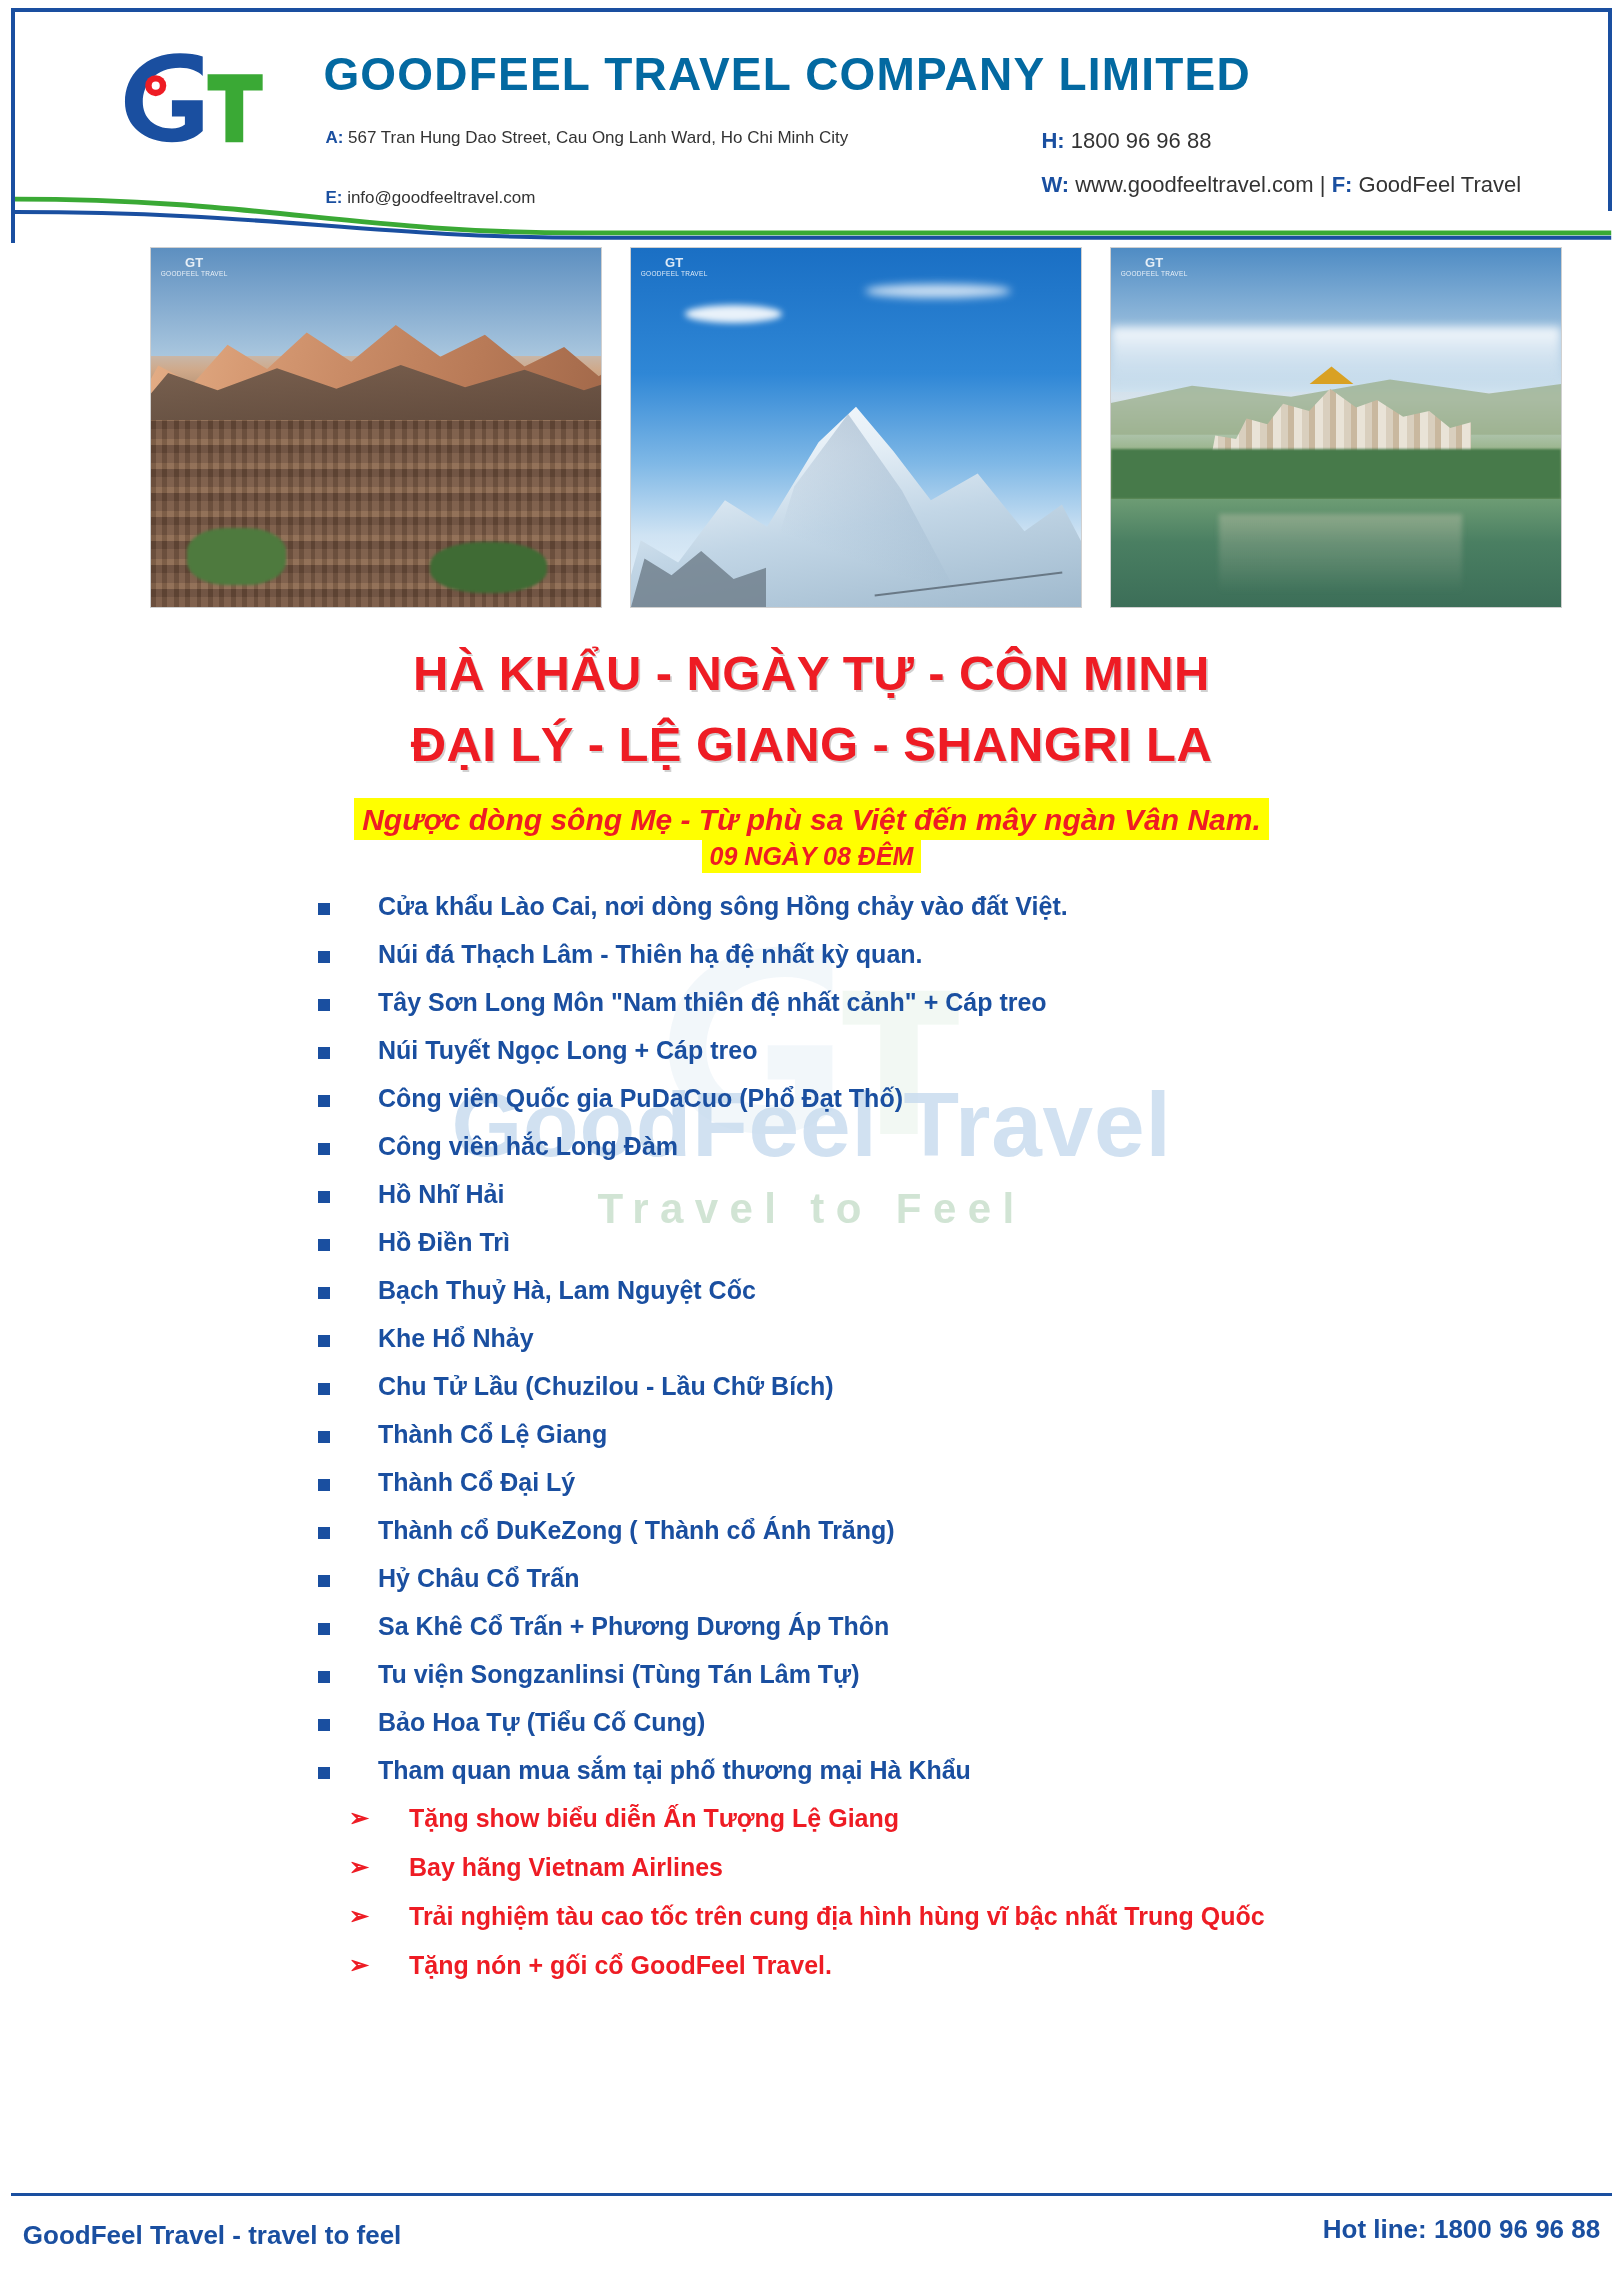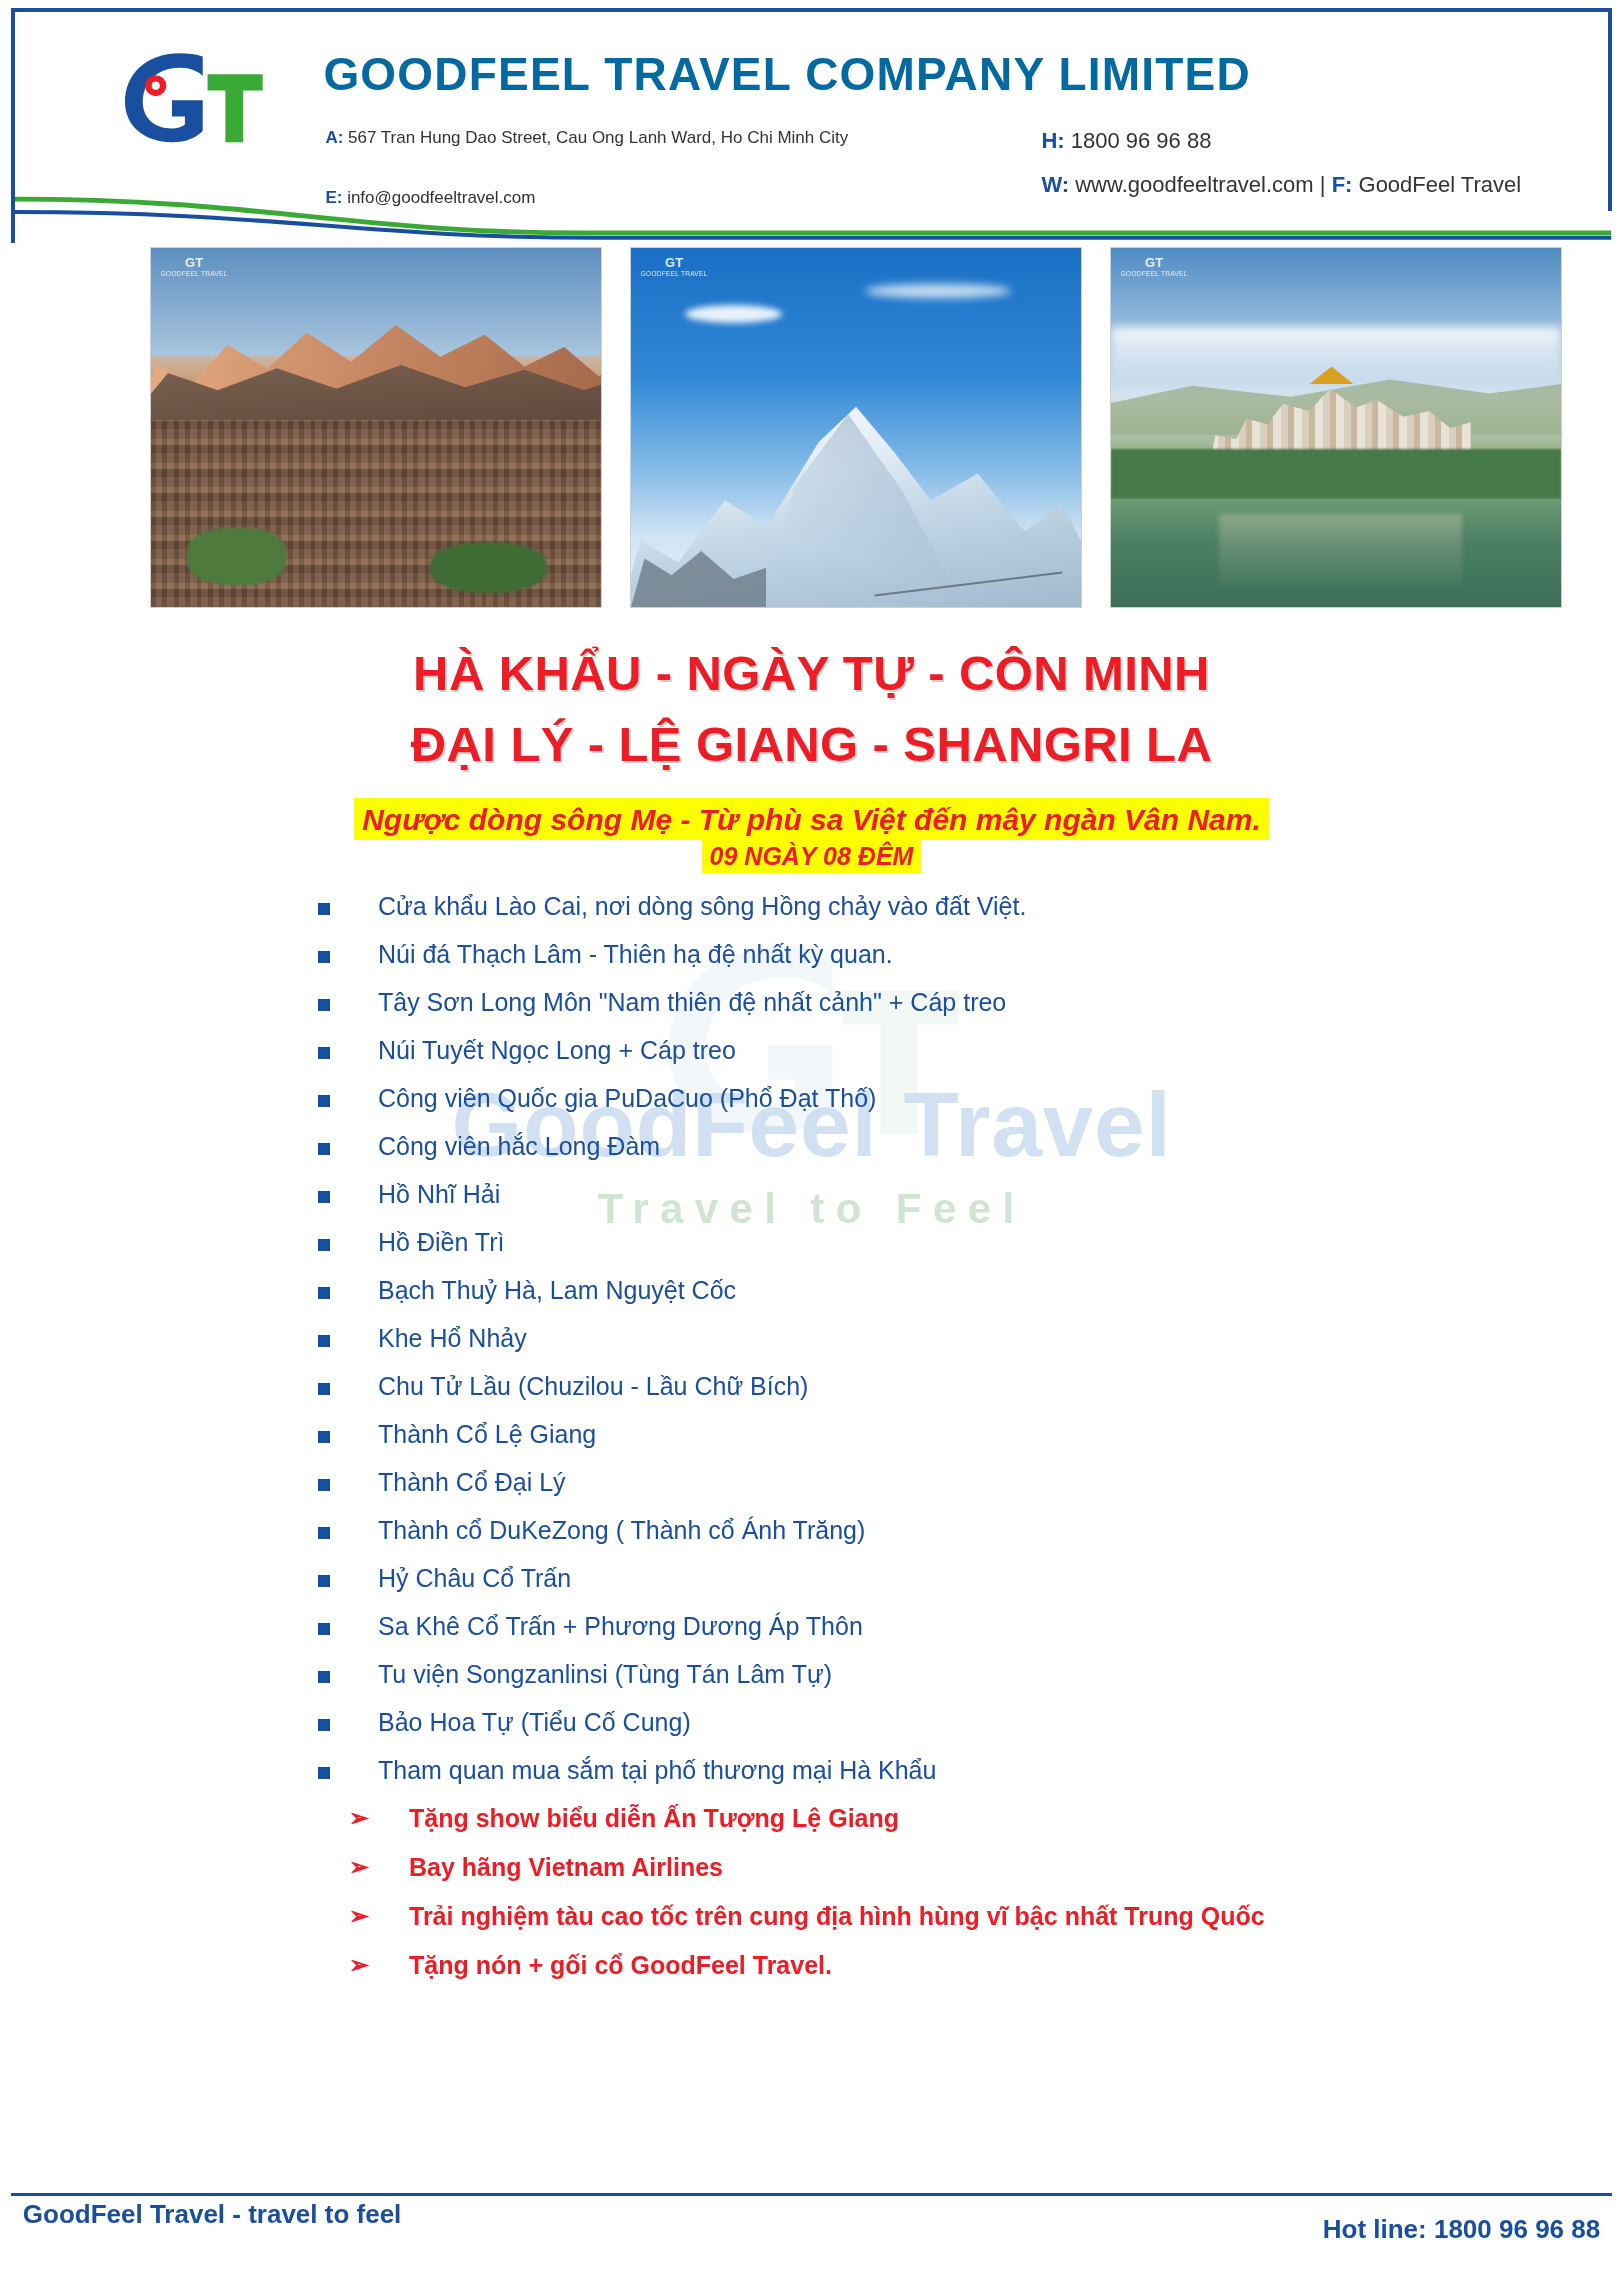--- a/index.html
+++ b/index.html
@@ -265,21 +265,21 @@
 
   
   ul.hl {
     list-style: none;
     margin: 21px 0 0 0;
     padding: 0 0 0 318px;
   }
   ul.hl li {
     position: relative;
     color: #1a4fa0;
-    font-weight: normal;
+    font-weight: bold;
     font-size: 25px;
     line-height: 1.0;
     padding: 0 4px 0 60px;
     margin-bottom: 23px;
     white-space: nowrap;
   }
   ul.hl li .sq {
     position: absolute;
     left: 0;
     top: 9.7px;
@@ -321,21 +321,21 @@
   }
   .footer-rule {
     position: absolute;
     left: 0; right: 0; top: 0;
     height: 3.2px;
     background: #1a4fa0;
   }
   .footer-left {
     position: absolute;
     left: 11.4px;
-    top: 6px;
+    top: 27px;
     font-size: 26px;
     font-weight: bold;
     color: #1a4fa0;
   }
   .footer-right {
     position: absolute;
     right: 11.4px;
     top: 21px;
     font-size: 26px;
     font-weight: bold;

